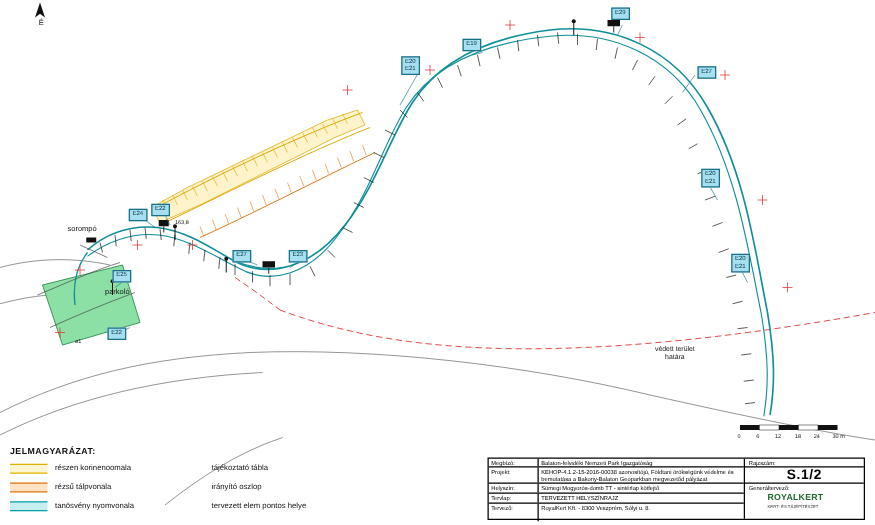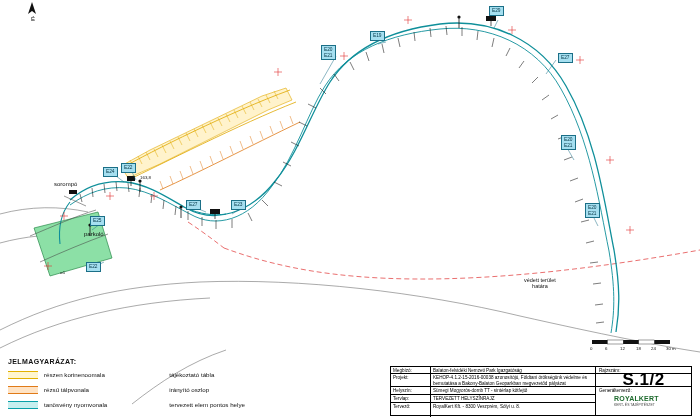--- a/index.html
+++ b/index.html
@@ -44,21 +44,21 @@
   .tb-k{width:40px;flex:0 0 40px;border-right:1px solid #000;padding:1px 2px;box-sizing:border-box;}
   .tb-v{padding:1px 2px;box-sizing:border-box;line-height:1.25;}
   .r1{height:7px;}
   .r2{height:13px;}
   .r3{height:8px;}
   .r4{height:8px;}
   .r5{height:14px;}
   .tb-rr{border-bottom:1px solid #000;padding:1px 3px;box-sizing:border-box;}
   .rr1{height:7px;}
   .rr2{height:13px;display:flex;align-items:center;justify-content:center;}
-  .rr2 b{font-size:17px;letter-spacing:.5px;}
+  .rr2 b{font-size:11px;letter-spacing:.5px;}
   .rr3{height:30px;border-bottom:none;padding-top:1px;}
   .tb-sheetlabel{font-size:4.6px;}
   .logo-wrap{display:flex;align-items:center;gap:3px;margin-top:2px;}
   .logo-mark{width:12px;height:12px;position:relative;flex:0 0 12px;}
   .logo-text{font-size:7px;font-weight:bold;color:#1f6b2e;letter-spacing:.2px;}
   .logo-sub{font-size:3.4px;color:#444;}
 
   
   .code{
     position:absolute;background:#a5dff0;border:1px solid #1b6f87;

